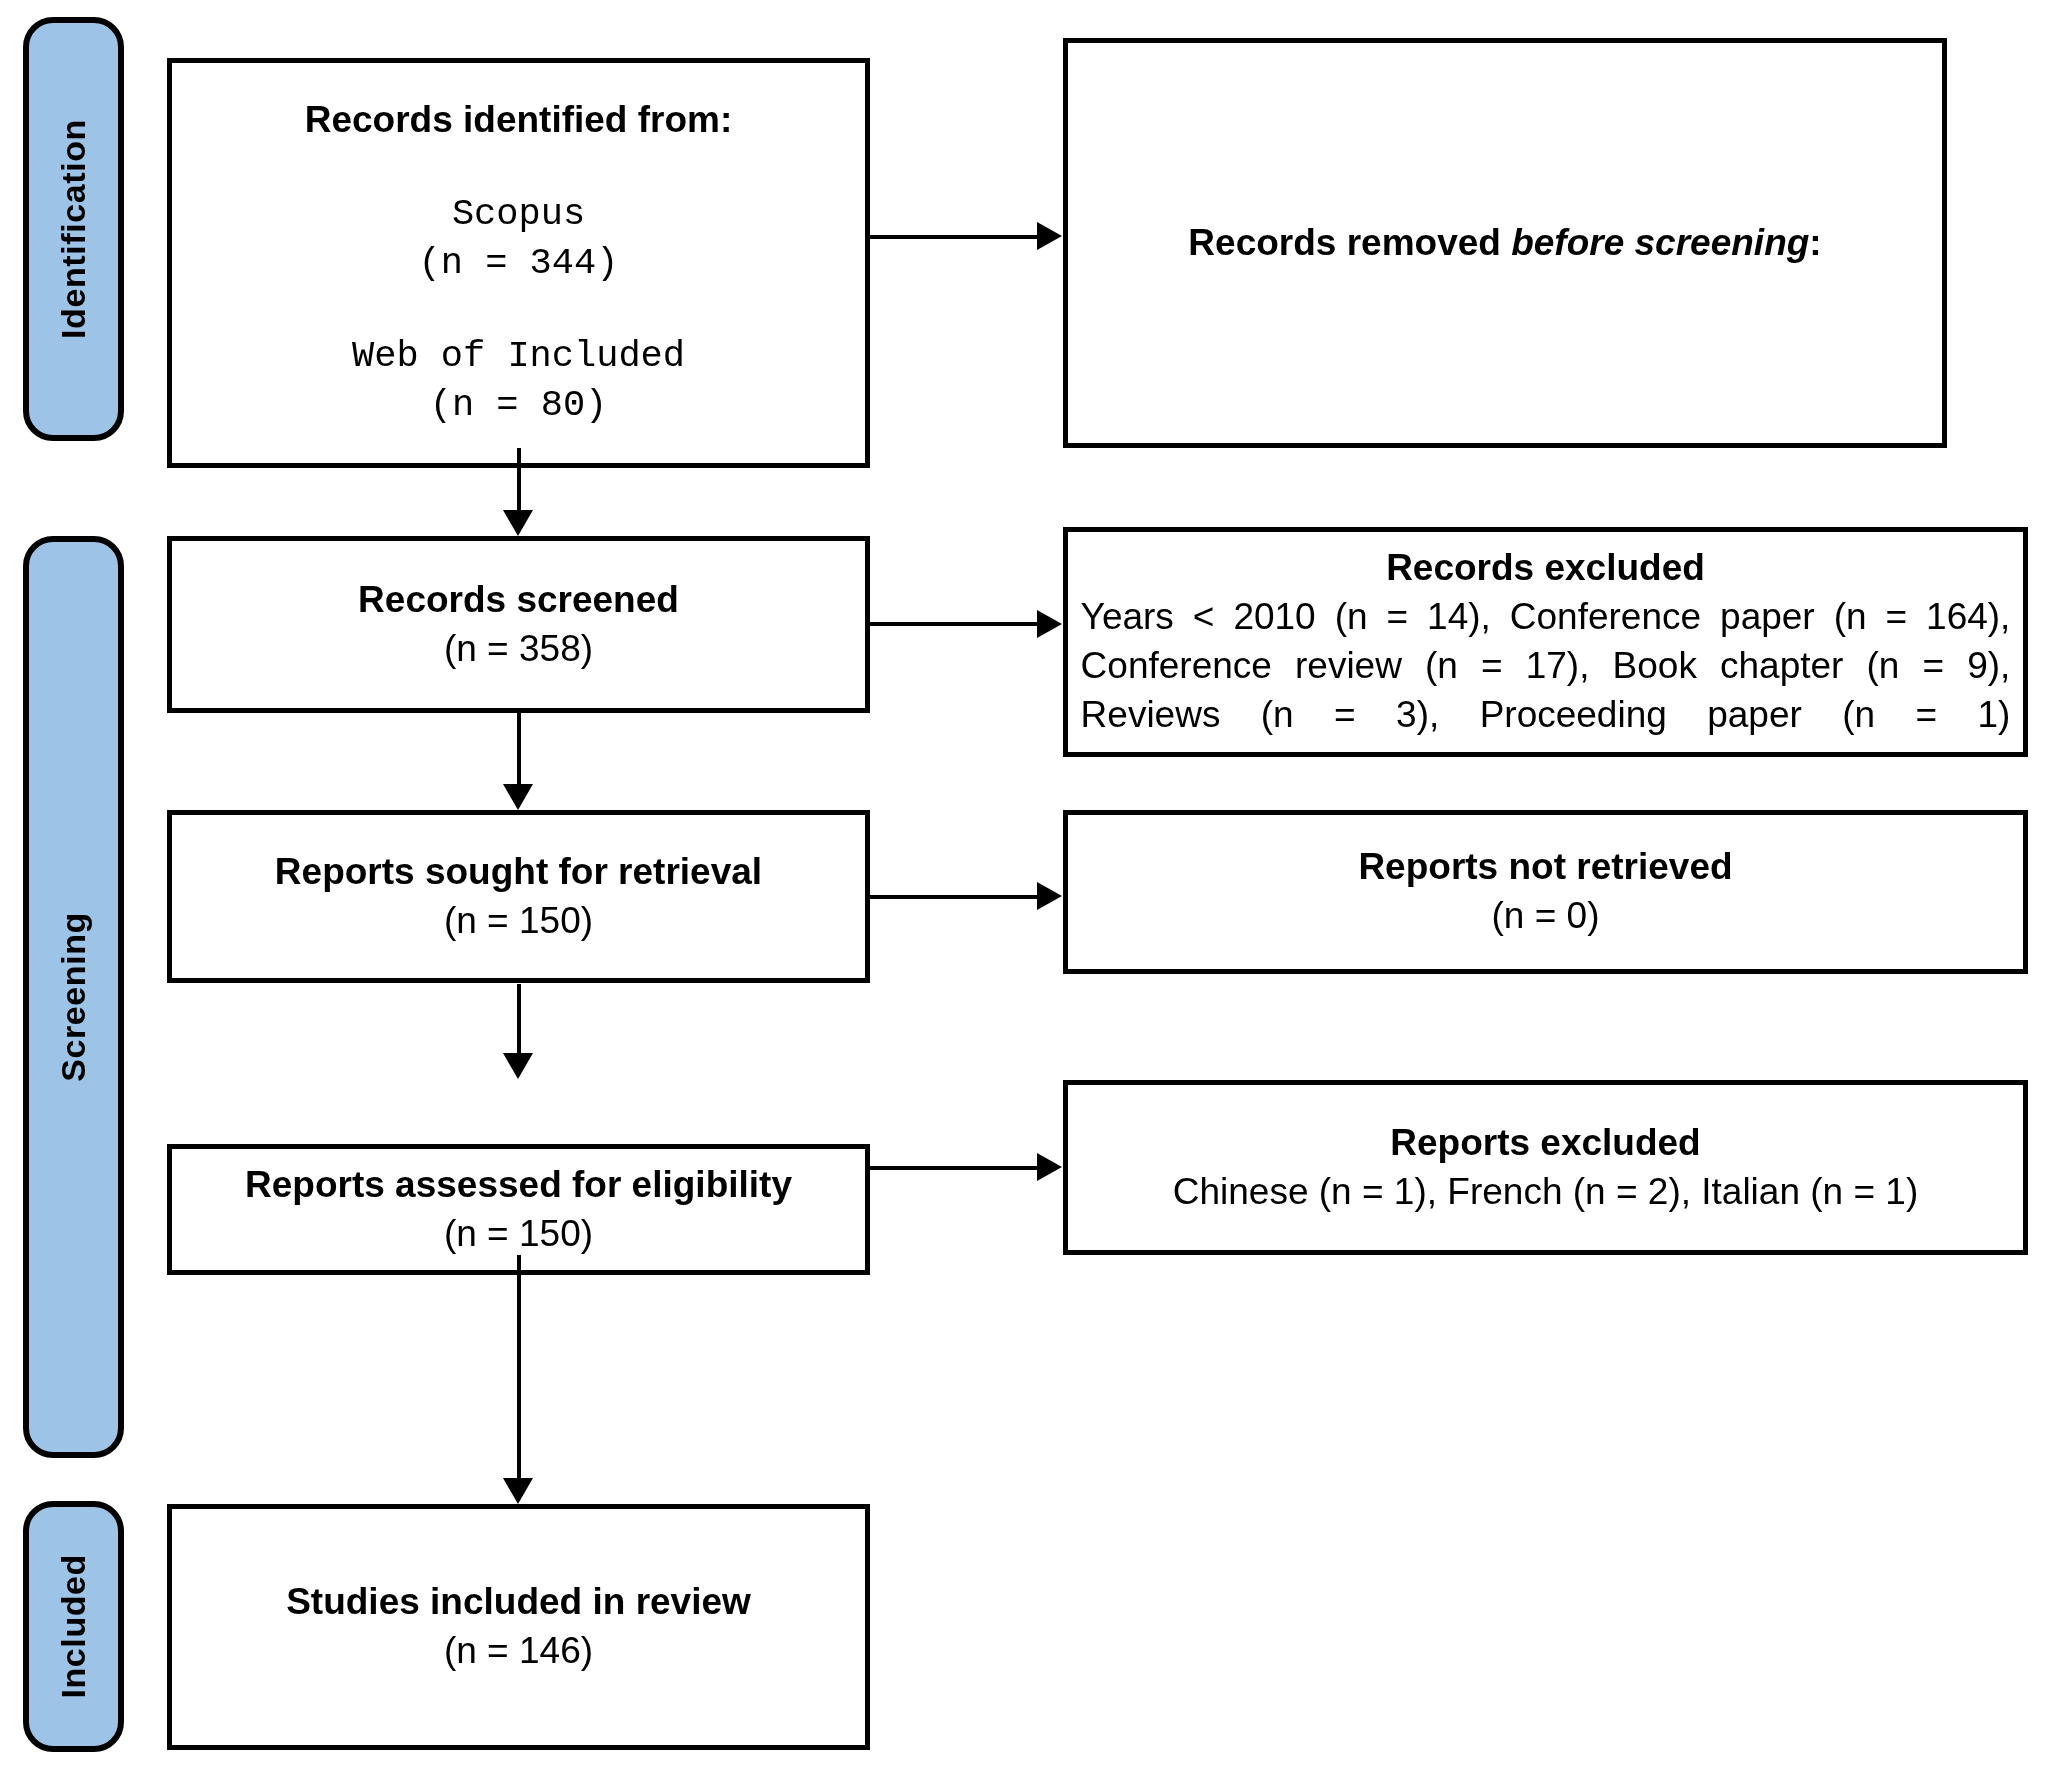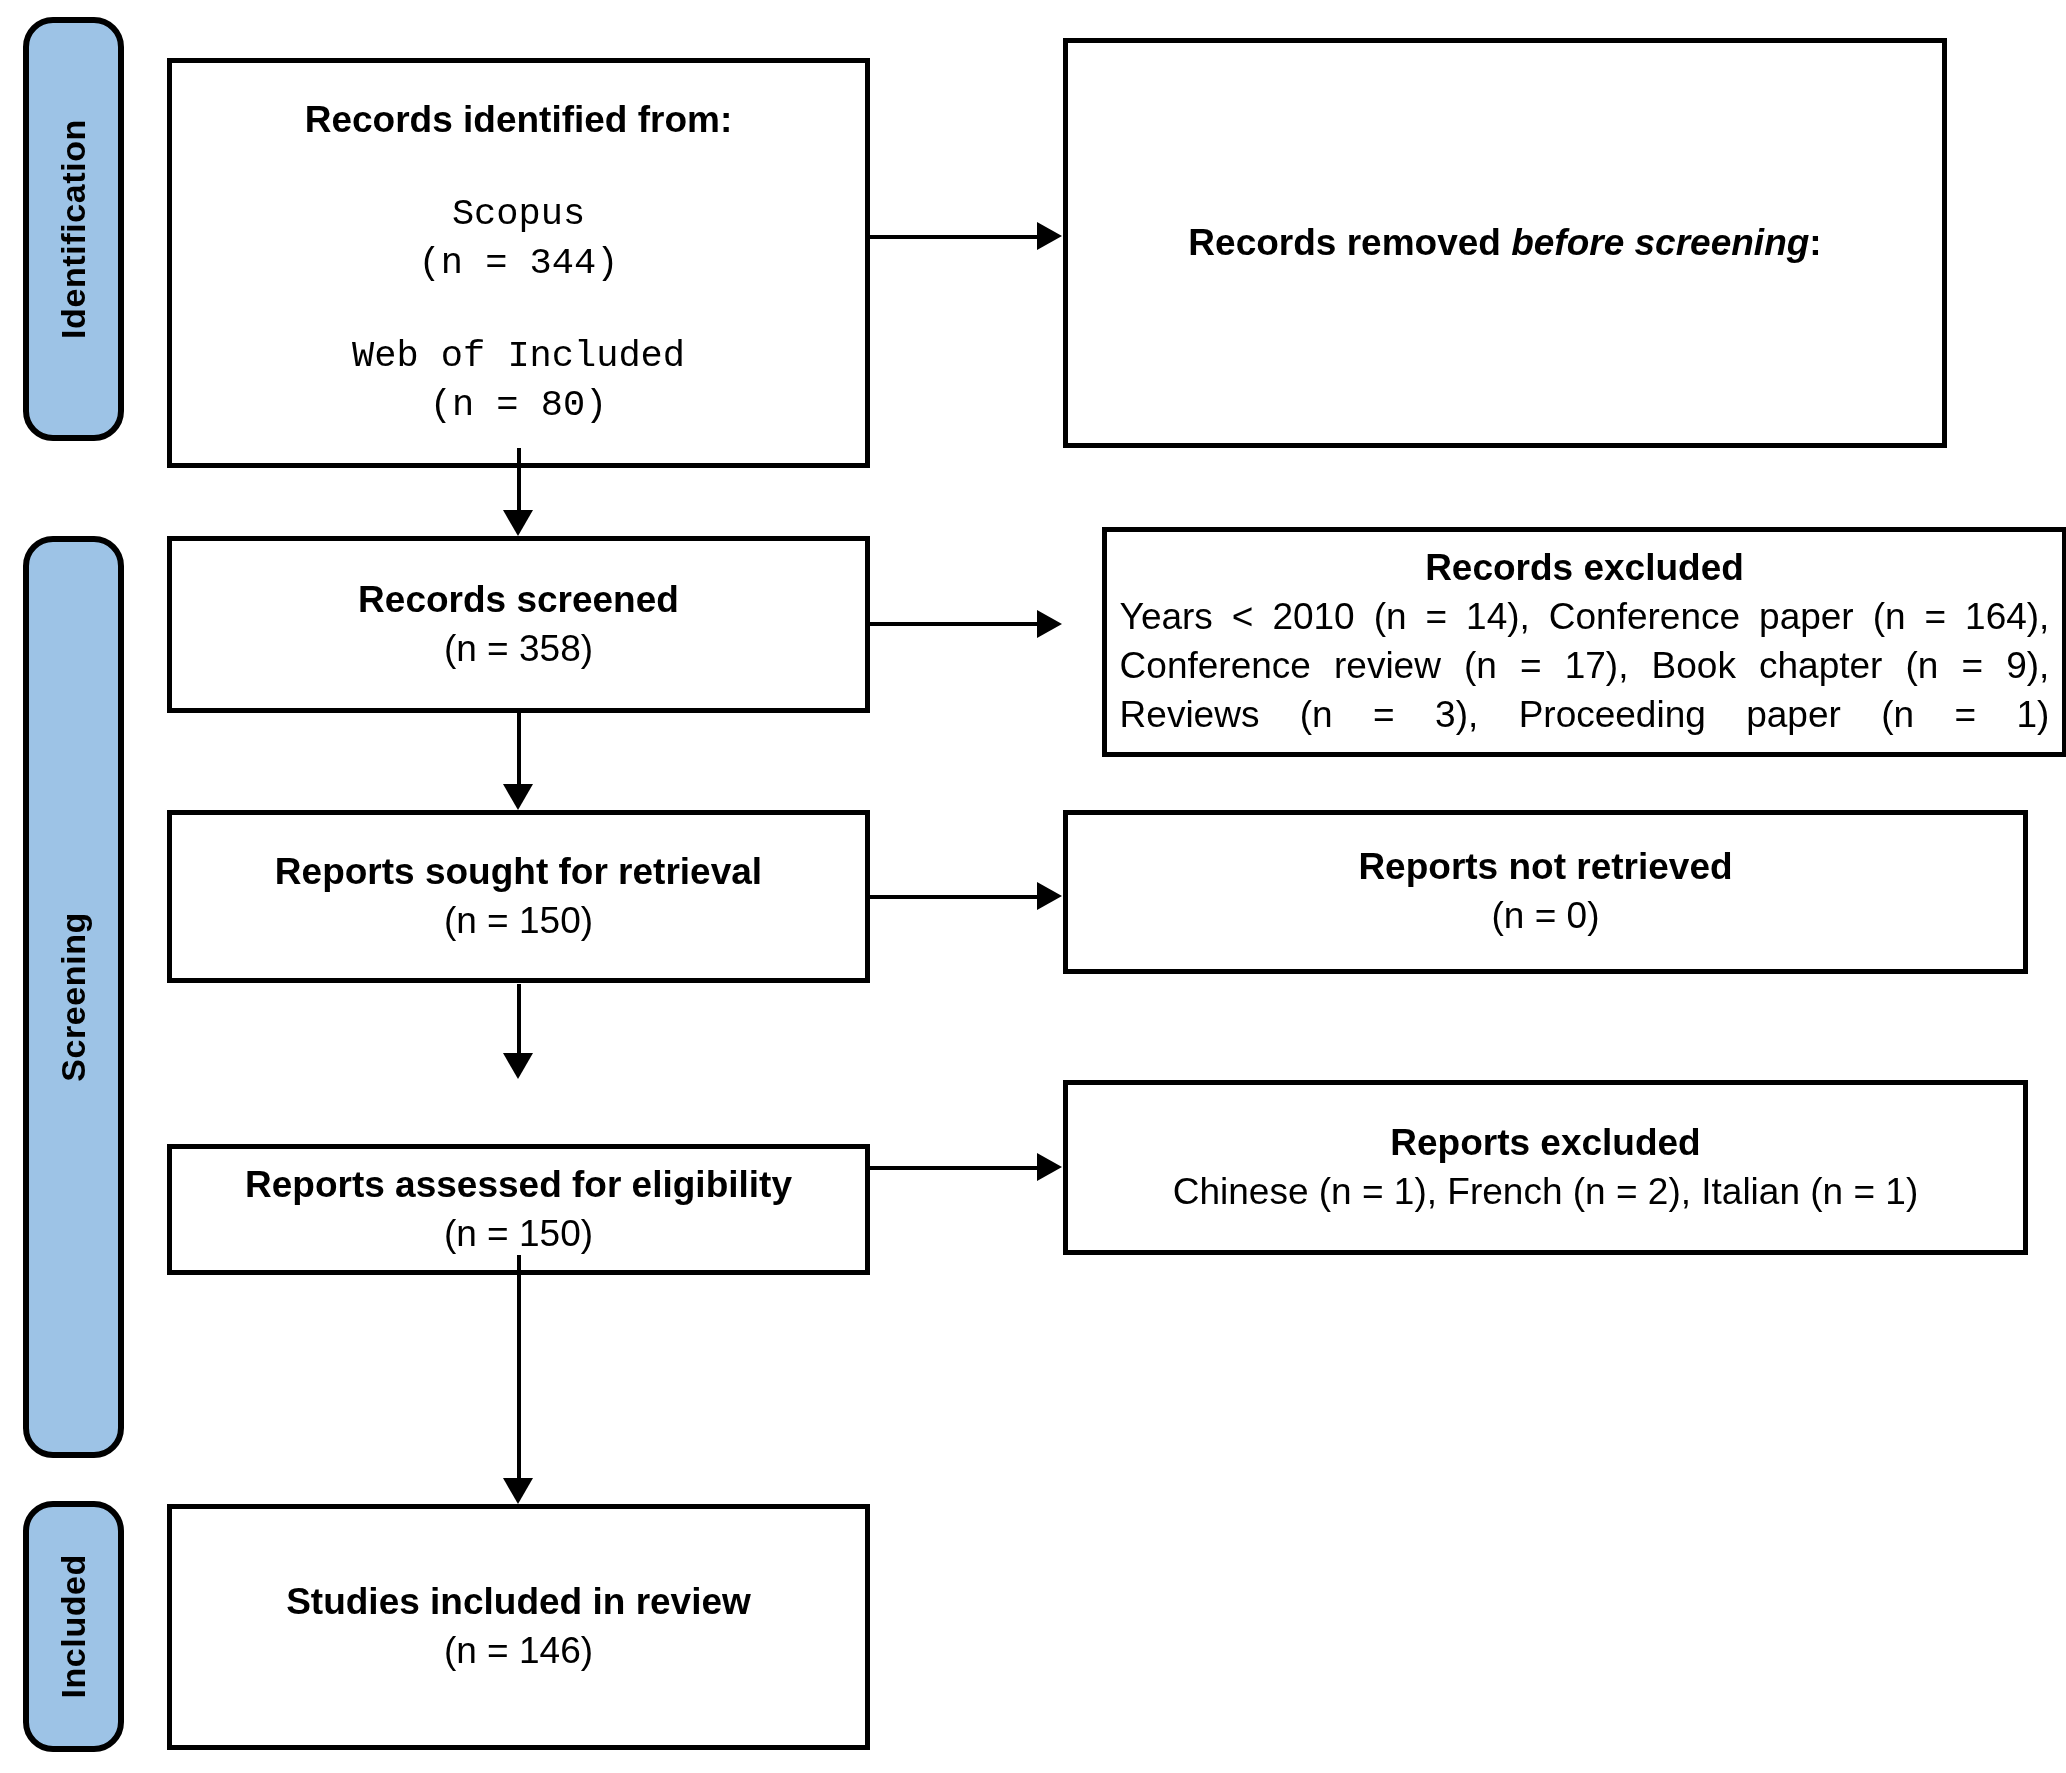--- a/index.html
+++ b/index.html
@@ -29,21 +29,21 @@
     display:flex; flex-direction:column; align-items:center; justify-content:center;
     text-align:center; font-size:37px; line-height:1.32;
   }
   .title { font-weight:700; }
   .em { font-style:italic; }
   .group { margin-top:45px;font-family:Liberation Mono, monospace; }
 
   #box-identified       { left:167px;  top:38px;   width:703px; height:410px;margin-top:20px; }
   #box-removed          { left:1063px; top:38px;   width:884px; height:410px; }
   #box-screened         { left:167px;  top:536px;  width:703px; height:177px; }
-  #box-records-excluded { left:1063px; top:527px;  width:965px; height:230px; padding:3.8px 12.6px;margin-left:39px; }
+  #box-records-excluded { left:1063px; top:527px;  width:965px; height:230px; padding:3.8px 12.6px; }
   #box-records-excluded .body { width:100%; text-align:justify; text-align-last:justify; }
   #box-sought           { left:167px;  top:810px; width:703px; height:173px; }
   #box-not-retrieved    { left:1063px; top:810px; width:965px; height:164px; }
   #box-assessed         { left:167px;  top:1144px; width:703px; height:131px; }
   #box-reports-excluded { left:1063px; top:1080px; width:965px; height:175px; padding:3.8px 12.6px; }
   #box-included         { left:167px;  top:1504px; width:703px; height:246px; }
 
   
   .line { position:absolute; background:#000; }
   .head-right {

